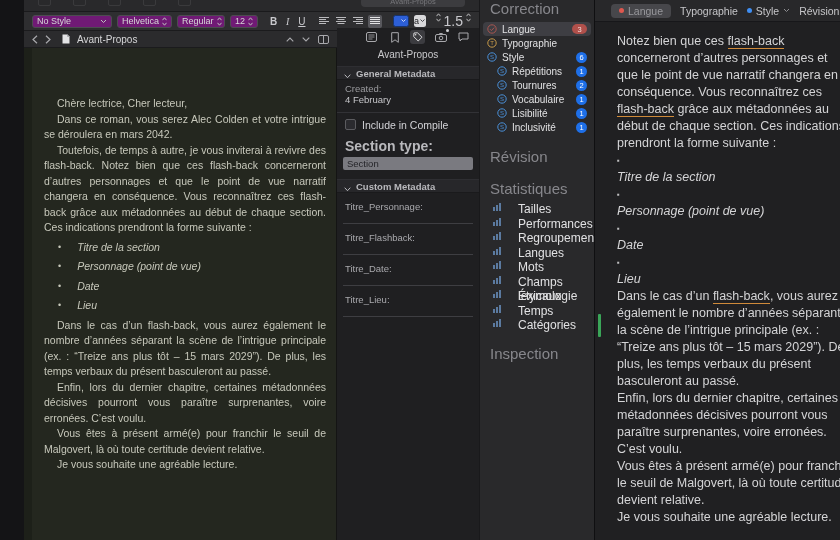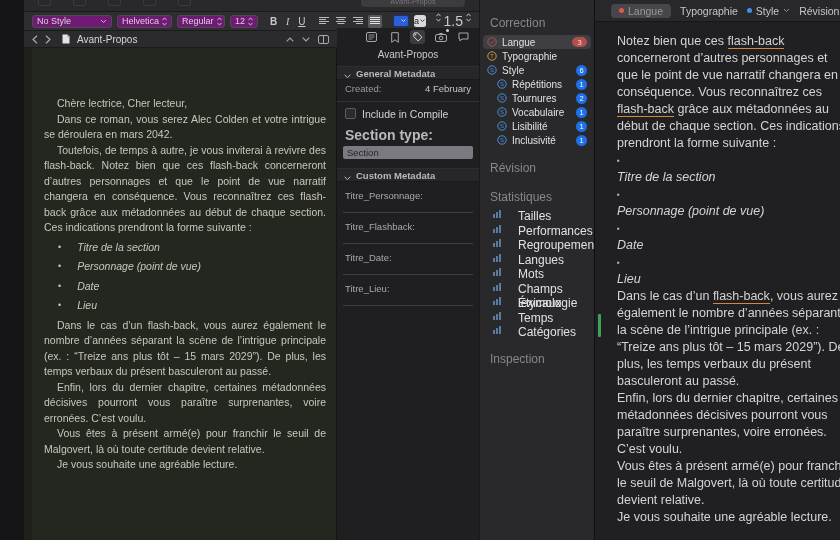--- a/index.html
+++ b/index.html
@@ -43,35 +43,35 @@
 
   
   .inspector-col{position:absolute;left:313px;top:28px;width:142px;bottom:0;background:#1f1f21;color:#c6c6ca;}
   .insp-icons{height:18px;display:flex;align-items:center;justify-content:flex-end;gap:8px;padding:0 8px;}
   .insp-icons .ic{display:flex;align-items:center;justify-content:center;width:15px;height:14px;border-radius:3px;position:relative;}
   .insp-icons .ic.sel{background:#3c3c40;}
   .cam-dot{position:absolute;top:-1px;right:-1px;width:3px;height:3px;border-radius:50%;background:#cfcfd2;}
   .insp-title{text-align:center;font-size:10px;color:#c9c9cc;margin-top:3px;}
   .sec-head{display:flex;align-items:flex-end;gap:5px;height:14px;background:#27272a;border-top:1px solid #2e2e32;border-bottom:1px solid #1a1a1c;
             font-size:9.5px;font-weight:bold;color:#b9b9bd;padding:0 7px;margin-top:6px;}
-  .meta-row{display:flex;justify-content:space-between;font-size:9.5px;padding:2.5px 8px 0 8px;}
+  .meta-row{display:flex;justify-content:space-between;font-size:9.5px;padding:2.5px 8px 0 8px;flex-direction:column;}
   .meta-row .lab{color:#9b9b9f;}
   .divider{border-top:1px solid #323236;margin:7px 0 0 0;}
   .compile-row{display:flex;align-items:center;gap:6px;padding:6px 8px 0 8px;font-size:10.5px;color:#d2d2d6;}
   .checkbox{width:11px;height:11px;border:1px solid #5c5c60;border-radius:2px;background:#2b2b2f;flex:none;}
   .sectype-label{font-size:14px;font-weight:bold;color:#b9b9bd;padding:7px 8px 0 8px;}
   .sectype-pop{margin:3px 6px 0 6px;height:13px;background:#7a7a80;border-radius:2px;font-size:9.5px;color:#242428;
                display:flex;align-items:center;padding:0 4px;}
   .cf-label{font-size:9.5px;color:#a9a9ad;padding:8px 8px 0 8px;}
   .cf-line{border-bottom:1px solid #3e3e42;margin:11px 6px 0 6px;}
   .keywords-head{margin-top:44px;}
 
   
   .correction-col{position:absolute;left:455px;top:0;width:115px;bottom:0;background:#29292b;border-left:1px solid #19191b;color:#e1e1e3;}
-  .corr-head{font-size:12px;color:#87878c;padding:16px 0 5px 10px;}
+  .corr-head{font-size:15px;color:#87878c;padding:0 0 5px 10px;}
   .corr-row{display:flex;align-items:center;gap:5px;height:14px;margin:0 3px;padding:0 4px;border-radius:4px;font-size:10px;}
   .corr-row.sel{background:#3e3e43;}
   .corr-row .lab{white-space:nowrap;}
   .corr-row.ind{padding-left:14px;}
   .badge{margin-left:auto;flex:none;font-size:7.5px;display:flex;align-items:center;justify-content:center;color:#fff;}
   .badge.red{background:#b0504b;color:#f3dcda;min-width:15px;height:10px;border-radius:5px;}
   .badge.blue{background:#1e6fe8;width:11px;height:11px;border-radius:50%;}
   .stat-row{display:flex;gap:16px;height:14.5px;padding:0 0 0 12px;font-size:12px;}
 
   

